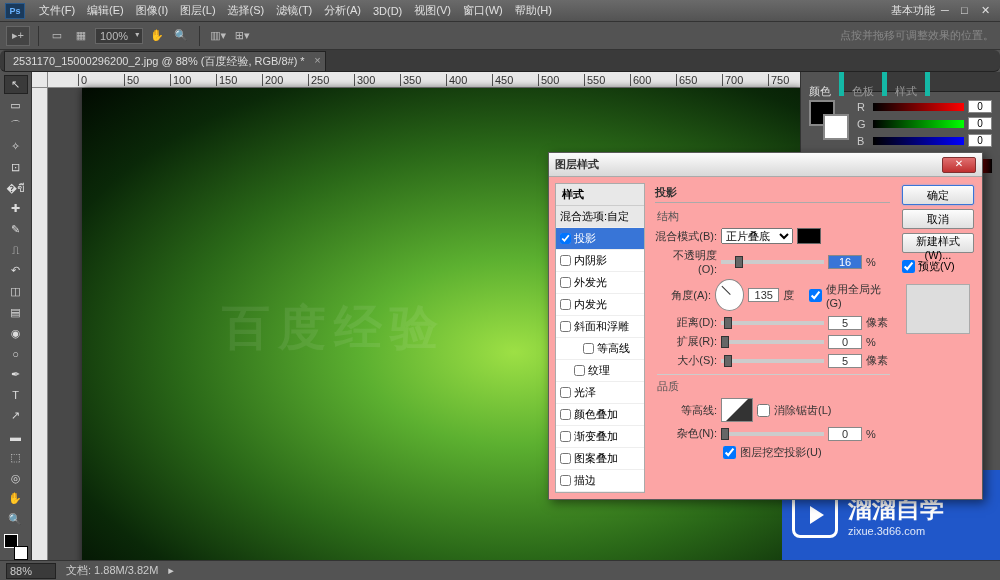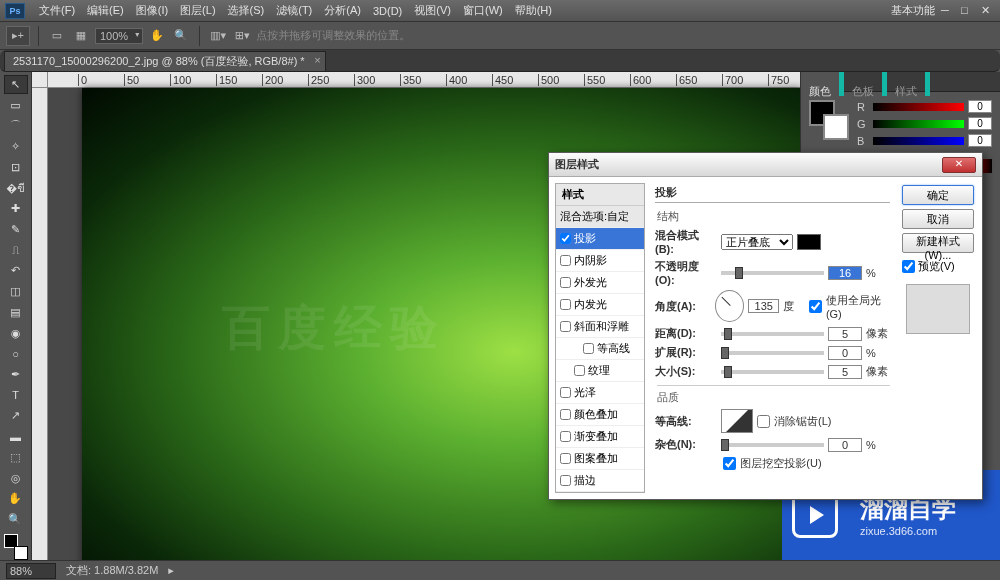--- a/index.html
+++ b/index.html
@@ -11,21 +11,21 @@
 .menubar .menu-item { padding: 0 6px; cursor: pointer; }
 .menubar .right { margin-left: auto; display:flex; align-items:center; gap:6px;}
 .menubar .win-btn { width:14px; height:14px; display:inline-block;}
 
 
 .optbar { height: 28px; background: #535353; border-bottom: 1px solid #333; display:flex; align-items:center; padding:0 6px; color:#bbb; gap:4px;}
 .optbar .tool-ind { width:24px; height:20px; background:#444; border:1px solid #666; display:flex; align-items:center; justify-content:center;}
 .optbar .sep { width:1px; height:20px; background:#333; margin:0 4px;}
 .optbar .sel { border:1px solid #666; background:#3a3a3a; padding:1px 14px 1px 4px; position:relative;}
 .optbar .sel::after { content:"▾"; position:absolute; right:3px; font-size:8px;}
-.optbar .hint { flex:1; text-align:left; color:#888;}
+.optbar .hint { flex:1; text-align:right; color:#888;}
 .optbar .icon-btn { width:20px; height:20px; border:1px solid transparent; display:flex;align-items:center;justify-content:center;}
 
 
 .tabbar { height: 22px; background: #3a3a3a; display:flex; align-items:flex-end; padding:0 4px; border-bottom:1px solid #222;border-radius:6px;}
 .doctab { background:#535353; border:1px solid #222; border-bottom:none; padding:2px 20px 2px 8px; color:#ddd; position:relative; font-size:10px;}
 .doctab .close { position:absolute; right:4px; top:2px; color:#aaa;}
 
 
 .main { display:flex; height: calc(100% - 22px - 28px - 22px - 20px); }
 .toolbox { width:32px; background:#535353; border-right:1px solid #333; display:flex; flex-direction:column; align-items:center; padding-top:2px;}
@@ -61,54 +61,54 @@
 .slider-row .track.g { background:linear-gradient(to right,#000,#0f0);}
 .slider-row .track.b { background:linear-gradient(to right,#000,#00f);}
 .slider-row .val { width:24px; background:#fff; border:1px solid #888; text-align:center; font-size:10px;}
 .spectrum { margin:4px 8px; height:14px; background:linear-gradient(to right, #fff,#f00,#ff0,#0f0,#0ff,#00f,#f0f,#f00,#000);}
 
 
 .status { height:20px; background:#535353; border-top:1px solid #333; display:flex; align-items:center; color:#ccc; padding:0 6px; gap:10px;}
 .status .zoom { width:50px; background:#3a3a3a; border:1px solid #222; padding:1px 3px;}
 
 
-.dialog { position:absolute; top:152px; left:548px; width:435px; background:#ffffff; border:1px solid #5a5a5a; box-shadow:3px 3px 10px rgba(0,0,0,0.5); z-index:100;}
+.dialog { position:absolute; top:152px; left:548px; width:435px; background:#fca5a5; border:1px solid #5a5a5a; box-shadow:3px 3px 10px rgba(0,0,0,0.5); z-index:100;}
 .dlg-title { height:24px; background:linear-gradient(#fcfcfc,#d8d8d8); display:flex; align-items:center; padding:0 6px; border-bottom:1px solid #aaa;}
 .dlg-title .txt { flex:1; font-weight:bold; color:#333;}
 .dlg-title .close-btn { width:34px; height:16px; background:linear-gradient(#e07070,#c03030); border:1px solid #803030; border-radius:2px; color:#fff; text-align:center; font-size:10px;}
 .dlg-body { display:flex; padding:6px;}
 .style-list { width:90px; border:1px solid #aaa; background:#fff;}
 .style-list .hdr { background:#e8e8e8; padding:3px 6px; border-bottom:1px solid #ccc; font-weight:bold;}
 .style-list .row { padding:3px 4px; border-bottom:1px solid #eee; display:flex; align-items:center; gap:3px;}
 .style-list .row.selected { background:#3875d7; color:#fff;}
 .style-list .row.blend { background:#e8e8e8;}
 .style-list input[type=checkbox] { width:11px; height:11px;}
 .style-settings { flex:1; padding:0 10px; font-size:11px; color:#333;}
 .fieldset-lbl { font-weight:bold; border-bottom:1px solid #aaa; padding:2px 0; margin-bottom:6px;}
 .settings-sub { margin-left:2px; margin-bottom:4px; color:#555;}
 .srow { display:flex; align-items:center; gap:4px; margin:4px 0;}
-.srow .lbl { width:62px; text-align:left;font-weight:bold;}
+.srow .lbl { width:62px; text-align:right;}
 .srow select { width:72px; font-size:11px;}
 .srow .slider { flex:1; height:4px; background:#ccc; position:relative;}
 .srow .slider .thumb { position:absolute; width:8px; height:12px; background:#666; top:-4px; border:1px solid #333;}
 .srow .numbox { width:34px; border:1px solid #888; text-align:center; background:#fff;}
 .srow .numbox.hl { background:#3875d7; color:#fff;}
 .srow .unit { width:24px;}
 .srow .swatch { width:24px; height:16px; background:#000; border:1px solid #666;}
 .angle-dial { width:32px; height:32px; border:1px solid #888; border-radius:50%; position:relative; background:#fff;}
 .angle-dial::after { content:""; position:absolute; top:50%; left:50%; width:12px; height:1px; background:#333; transform-origin:0 0; transform:rotate(-135deg);}
 .contour-box { width:32px; height:24px; border:1px solid #888; background:linear-gradient(135deg,#fff 49%,#333 51%);}
 .dlg-buttons { width:76px; display:flex; flex-direction:column; gap:4px; padding:2px;}
 .dlg-buttons button { height:20px; background:linear-gradient(#fcfcfc,#e0e0e0); border:1px solid #888; border-radius:2px;}
 .dlg-buttons button.primary { border:1px solid #3875d7; box-shadow:0 0 2px #6af;}
 .dlg-buttons .chk-row { display:flex; align-items:center; gap:3px; margin-top:2px;}
 .preview-box { width:64px; height:50px; border:1px solid #aaa; background:#ddd; margin-top:6px; margin-left:auto; margin-right:auto;}
 
 
-.corner-logo { position:absolute; bottom:20px; right:0; width:218px; height:90px; background:#2057c9; color:#fff; display:flex; align-items:center; padding:0 10px; gap:22px; z-index:50;}
+.corner-logo { position:absolute; bottom:20px; right:0; width:218px; height:90px; background:#2057c9; color:#fff; display:flex; align-items:center; padding:0 10px; gap:10px; z-index:50;}
 .corner-logo .play { width:46px; height:46px; border:3px solid #fff; border-radius:8px; display:flex; align-items:center; justify-content:center;}
 .corner-logo .play::after { content:""; border-left:14px solid #fff; border-top:9px solid transparent; border-bottom:9px solid transparent; margin-left:4px;}
 .corner-logo .txt-main { font-size:24px; font-weight:bold;}
 .corner-logo .txt-sub { font-size:11px; opacity:0.85;}
 </style>
 </head>
 <body>
 
 <div class="menubar">
   <div class="ps-logo">Ps</div>

